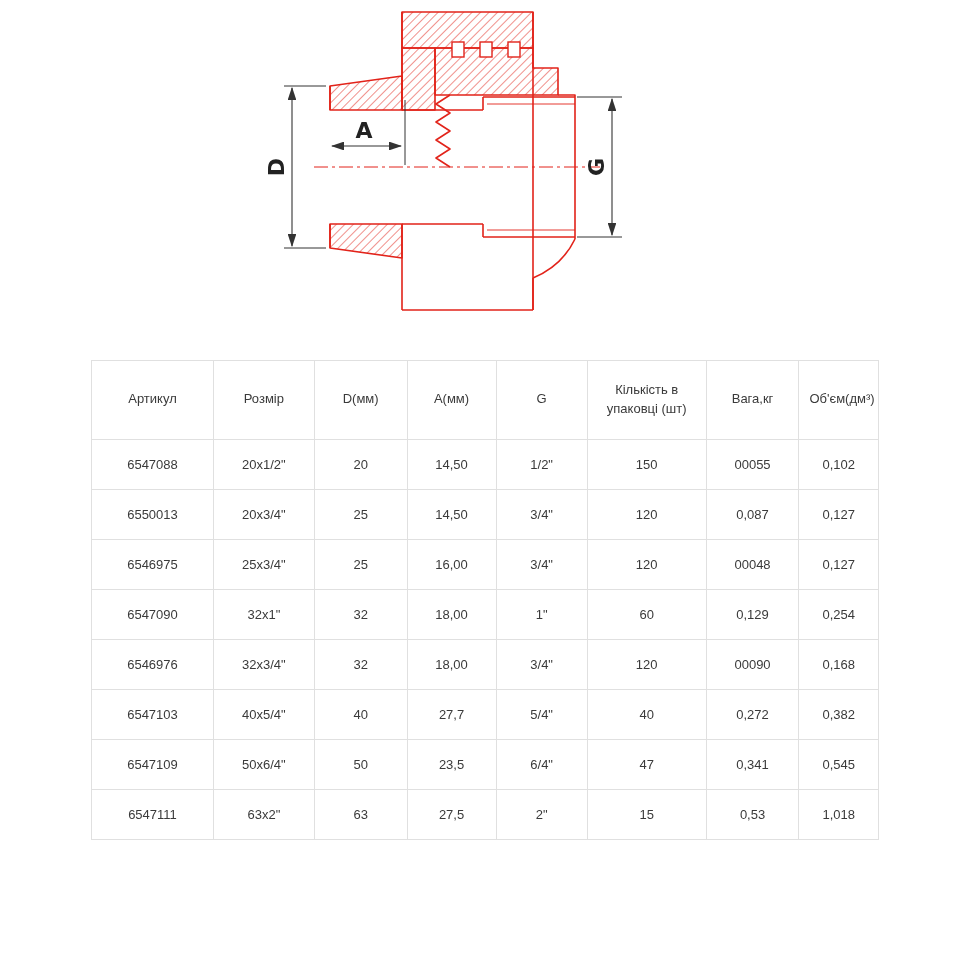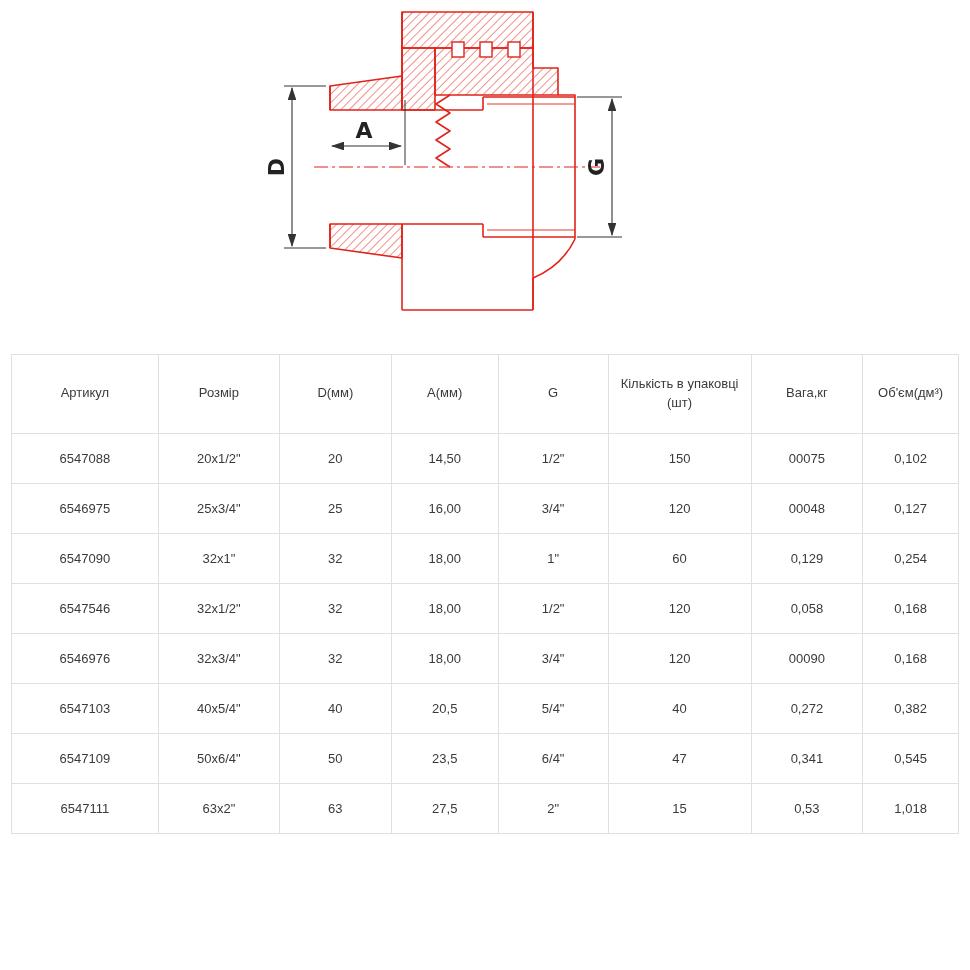--- a/index.html
+++ b/index.html
@@ -20,21 +20,21 @@
   .red-thin{stroke:var(--red);fill:none;stroke-width:0.9;}
   .hatch-fill{fill:url(#hatch);stroke:var(--red);stroke-width:1.6;stroke-linejoin:round;}
   .notch{fill:#ffffff;stroke:var(--red);stroke-width:1.4;}
   .centerline{stroke:var(--red);stroke-width:1;fill:none;stroke-dasharray:14 4 3 4;}
   .hatch-stroke{stroke:var(--red);stroke-width:1;}
   .dim-line{stroke:var(--dim);stroke-width:1.1;fill:none;}
   .dim-ext{stroke:var(--dim);stroke-width:1;fill:none;}
   .dim-arrow{fill:var(--dim);}
   .dim-label{fill:#222222;font-family:"DejaVu Sans", sans-serif;font-size:22px;font-weight:bold;}
   table.spec{
-    width:948px;margin:6px auto 0 auto;border-collapse:collapse;
+    width:788px;margin:12px auto 0 auto;border-collapse:collapse;
     font-size:13px;color:var(--text);table-layout:fixed;
   }
   table.spec th, table.spec td{
     border:1px solid var(--border);
     text-align:center;vertical-align:middle;
     font-weight:400;
   }
   table.spec th{padding:20px 10px;line-height:1.45;}
   table.spec td{padding:17px 6px;}
 </style>
@@ -125,22 +125,32 @@
     </tr>
   </thead>
   <tbody>
       <tr>
         <td>6547088</td>
         <td>20x1/2"</td>
         <td>20</td>
         <td>14,50</td>
         <td>1/2"</td>
         <td>150</td>
-        <td>00075</td>
+        <td>00055</td>
         <td>0,102</td>
+      </tr>
+      <tr>
+        <td>6550013</td>
+        <td>20x3/4"</td>
+        <td>25</td>
+        <td>14,50</td>
+        <td>3/4"</td>
+        <td>120</td>
+        <td>0,087</td>
+        <td>0,127</td>
       </tr>
       <tr>
         <td>6546975</td>
         <td>25x3/4"</td>
         <td>25</td>
         <td>16,00</td>
         <td>3/4"</td>
         <td>120</td>
         <td>00048</td>
         <td>0,127</td>
@@ -149,44 +159,34 @@
         <td>6547090</td>
         <td>32x1"</td>
         <td>32</td>
         <td>18,00</td>
         <td>1"</td>
         <td>60</td>
         <td>0,129</td>
         <td>0,254</td>
       </tr>
       <tr>
-        <td>6547546</td>
-        <td>32x1/2"</td>
-        <td>32</td>
-        <td>18,00</td>
-        <td>1/2"</td>
-        <td>120</td>
-        <td>0,058</td>
-        <td>0,168</td>
-      </tr>
-      <tr>
         <td>6546976</td>
         <td>32x3/4"</td>
         <td>32</td>
         <td>18,00</td>
         <td>3/4"</td>
         <td>120</td>
         <td>00090</td>
         <td>0,168</td>
       </tr>
       <tr>
         <td>6547103</td>
         <td>40x5/4"</td>
         <td>40</td>
-        <td>20,5</td>
+        <td>27,7</td>
         <td>5/4"</td>
         <td>40</td>
         <td>0,272</td>
         <td>0,382</td>
       </tr>
       <tr>
         <td>6547109</td>
         <td>50х6/4"</td>
         <td>50</td>
         <td>23,5</td>

